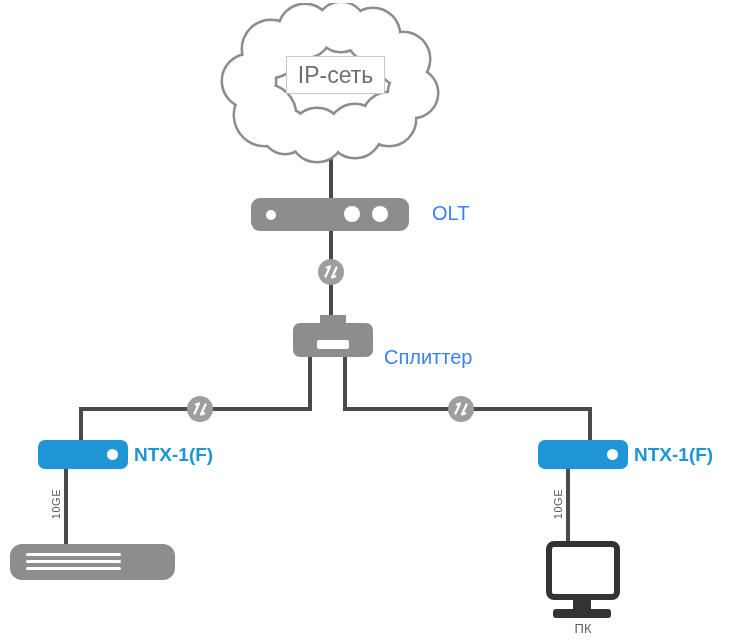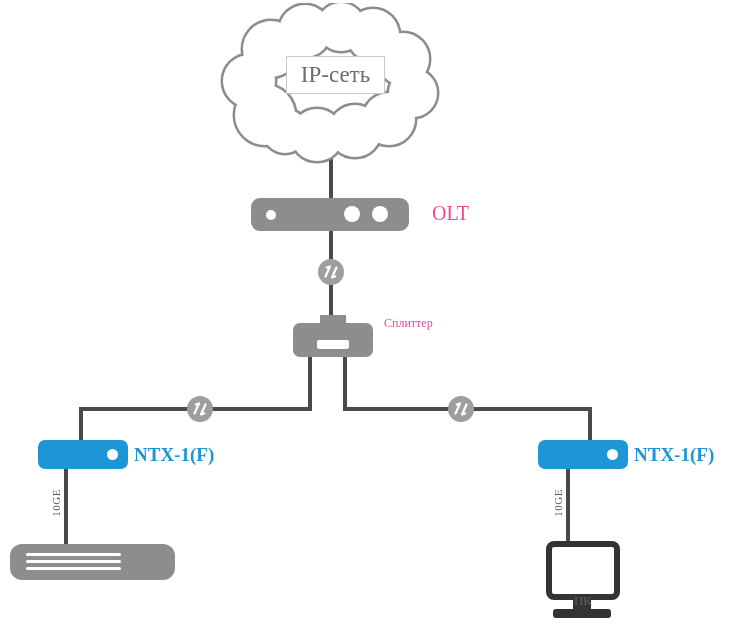--- a/index.html
+++ b/index.html
@@ -1,28 +1,28 @@
 <!DOCTYPE html>
 <html><head>
 <meta charset="utf-8">
 <style>
   html,body{margin:0;padding:0;background:#ffffff;}
   #canvas{
     position:relative;
     width:751px;height:641px;
     background:#ffffff;
-    font-family:Liberation Serif, serif;
+    font-family:Liberation Sans, sans-serif;
     overflow:hidden;
   }
   .abs{position:absolute;}
   .line{position:absolute;background:#4a4a4a;}
   .gray-device{position:absolute;background:#8d8d8d;border-radius:9px;}
   .blue-device{position:absolute;background:#1e95d4;border-radius:7px;}
   .dot{position:absolute;background:#ffffff;border-radius:50%;}
-  .dev-label{position:absolute;color:#ec4899;font-size:20px;}
+  .dev-label{position:absolute;color:#3b82f6;font-size:20px;}
   .node-caption{position:absolute;color:#5f5f5f;font-size:13px;text-align:center;}
   .ntx-label{position:absolute;color:#1e95d4;font-weight:bold;font-size:19px;text-align:center;}
   .vlabel{
     position:absolute;
     writing-mode:vertical-rl;
     transform:rotate(180deg);
     background:#ffffff;
     font-size:11px;color:#5a5a5a;
     padding:1px 0;
     letter-spacing:0.5px;
@@ -113,21 +113,21 @@
   <svg class="connector" style="left:447px;top:395px;" viewBox="0 0 28 28">
     <circle cx="14" cy="14" r="13" fill="#9e9e9e"></circle>
     <path d="M8.5 18.5 L13 8.5 M13 8.5 L9.8 9.6 M15 19.5 L19.5 9.5 M15 19.5 L18.2 18.4" stroke="#ffffff" stroke-width="2.2" fill="none" stroke-linecap="round"></path>
   </svg>
 
   <div class="abs" style="left:293px;top:315px;width:80px;height:42px;">
     <div class="splitter-tab"></div>
     <div class="splitter-body"></div>
     <div class="splitter-slot"></div>
   </div>
-  <div class="dev-label" style="left:384px;top:316px;font-size:12px;">Сплиттер</div>
+  <div class="dev-label" style="left:384px;top:346px;font-size:20px;">Сплиттер</div>
 
   <div class="blue-device" style="left:38px;top:440px;width:90px;height:29px;">
     <div class="dot" style="left:69px;top:9px;width:11px;height:11px;"></div>
   </div>
   <div class="ntx-label" style="left:134px;top:444px;">NTX-1(F)</div>
   <div class="vlabel" style="left:50px;top:488px;">10GE</div>
 
   <div class="blue-device" style="left:538px;top:440px;width:90px;height:29px;">
     <div class="dot" style="left:69px;top:9px;width:11px;height:11px;"></div>
   </div>
@@ -136,15 +136,15 @@
 
   <div class="gray-device" style="left:10px;top:544px;width:165px;height:36px;border-radius:12px;">
     <div class="stripe" style="top:9px;"></div>
     <div class="stripe" style="top:16px;"></div>
     <div class="stripe" style="top:23px;"></div>
   </div>
 
   <div class="monitor-screen"></div>
   <div class="monitor-stand"></div>
   <div class="monitor-base"></div>
-  <div class="node-caption" style="left:546px;top:593px;width:74px;">ПК</div>
+  <div class="node-caption" style="left:546px;top:621px;width:74px;">ПК</div>
 
 </div>
 
 </body></html>

